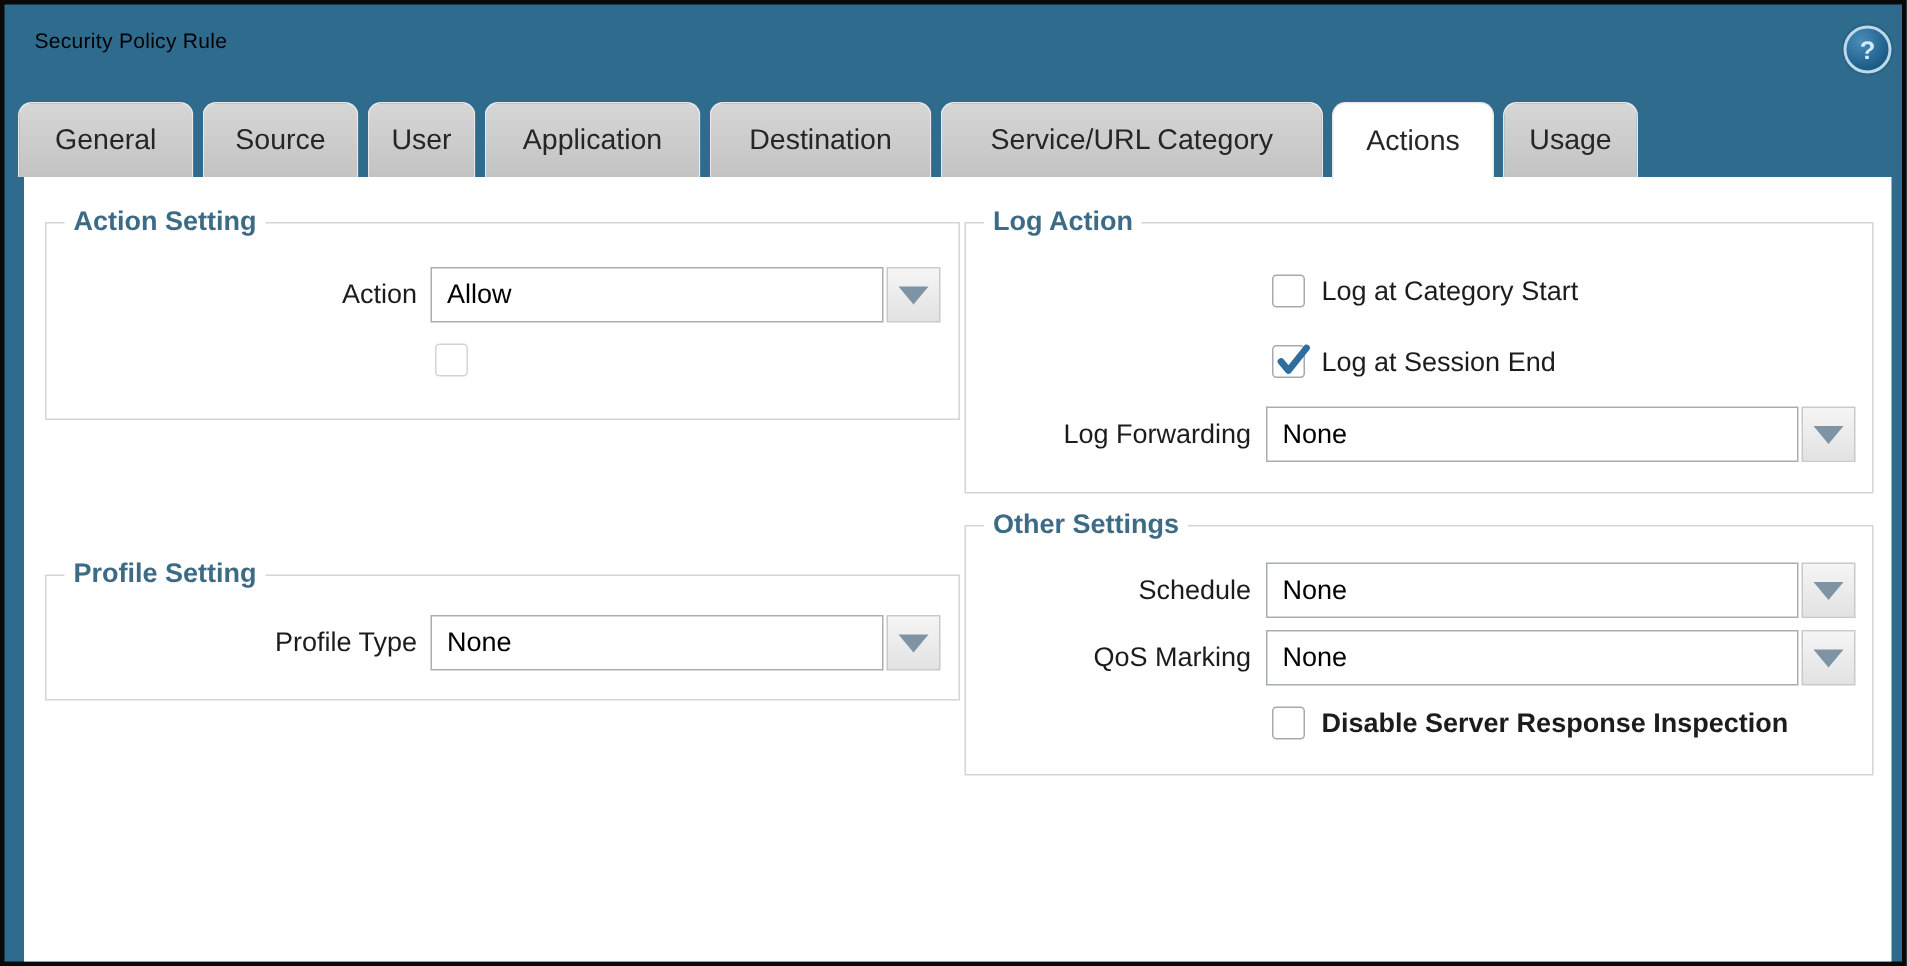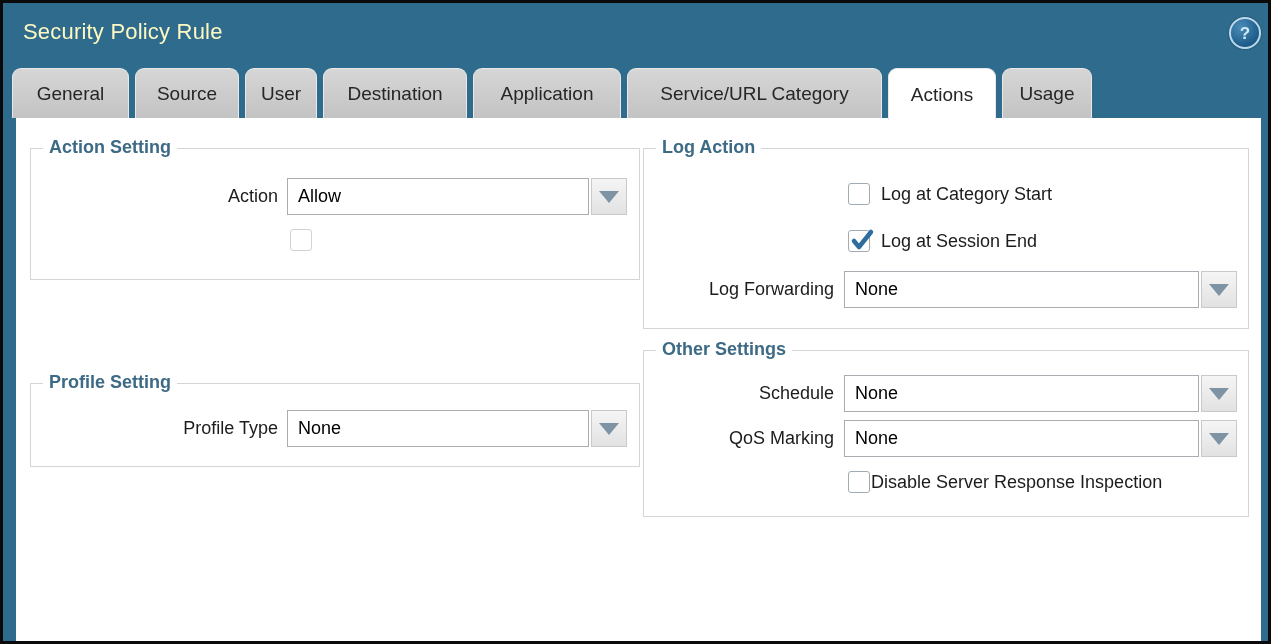--- a/index.html
+++ b/index.html
@@ -1,21 +1,21 @@
 <!DOCTYPE html>
 <html><head>
 <meta charset="utf-8">
 <style>
   html,body{margin:0;padding:0;background:#000;}
   .dialog{
     position:relative;width:1271px;height:644px;box-sizing:border-box;
     background:#2f6b8d;border:3px solid #0a0a0a;overflow:hidden;
     font-family:"Liberation Sans", sans-serif;
   }
-  .title{position:absolute;left:20px;top:16px;font-size:22px;color:#fef9c3;letter-spacing:.2px;}
+  .title{position:absolute;left:20px;top:16px;font-size:14px;color:#000000;letter-spacing:.2px;}
   .help{position:absolute;left:1226px;top:14px;width:28px;height:28px;border-radius:50%;
     background:radial-gradient(circle at 35% 30%, #4a8cba, #1d5c88 70%);
     border:2px solid #bcd9ec;box-shadow:0 0 2px rgba(0,0,0,.4);
     display:flex;align-items:center;justify-content:center;cursor:pointer;}
   .help span{color:#d6eaf7;font-weight:bold;font-size:17px;line-height:1;}
   
   .tabs{position:absolute;left:9px;top:65px;height:50px;display:flex;gap:6px;}
   .tab{box-sizing:border-box;height:50px;display:flex;align-items:center;justify-content:center;
     background:linear-gradient(#d6d6d6,#c3c3c3);
     border:1px solid #e9e9e9;border-bottom:none;border-radius:9px 9px 0 0;
@@ -61,22 +61,22 @@
   <div class="title">Security Policy Rule</div>
 
   <div class="help">
       <span>?</span>
     </div>
 
   <div class="tabs">
     <div class="tab">General</div>
     <div class="tab">Source</div>
     <div class="tab">User</div>
+    <div class="tab">Application</div>
     <div class="tab">Destination</div>
-    <div class="tab">Application</div>
     <div class="tab">Service/URL Category</div>
     <div class="tab active">Actions</div>
     <div class="tab">Usage</div>
   </div>
 
   <div class="content">
 
     <div class="group" style="left:14px;top:30px;width:608px;height:130px;">
       <span class="legend">Action Setting</span>
       <div class="row-label" style="left:0;top:29px;width:247px;">Action</div>
@@ -135,21 +135,21 @@
 
       <div class="row-label" style="left:0;top:69px;width:190px;">QoS Marking</div>
       <div class="dd" style="left:200px;top:69px;">
         <div class="dd-value" style="width:355px;">None</div>
         <div class="dd-btn">
           <div class="tri"></div>
         </div>
       </div>
 
       <div class="cb" style="left:204px;top:120px;"></div>
-      <div class="cb-label" style="left:227px;top:120px;">Disable Server Response Inspection</div>
+      <div class="cb-label" style="left:237px;top:120px;font-weight:bold;">Disable Server Response Inspection</div>
     </div>
 
   </div>
 
   <div class="btn ok">OK</div>
   <div class="btn cancel">Cancel</div>
 
 </div>
 
 </body></html>

